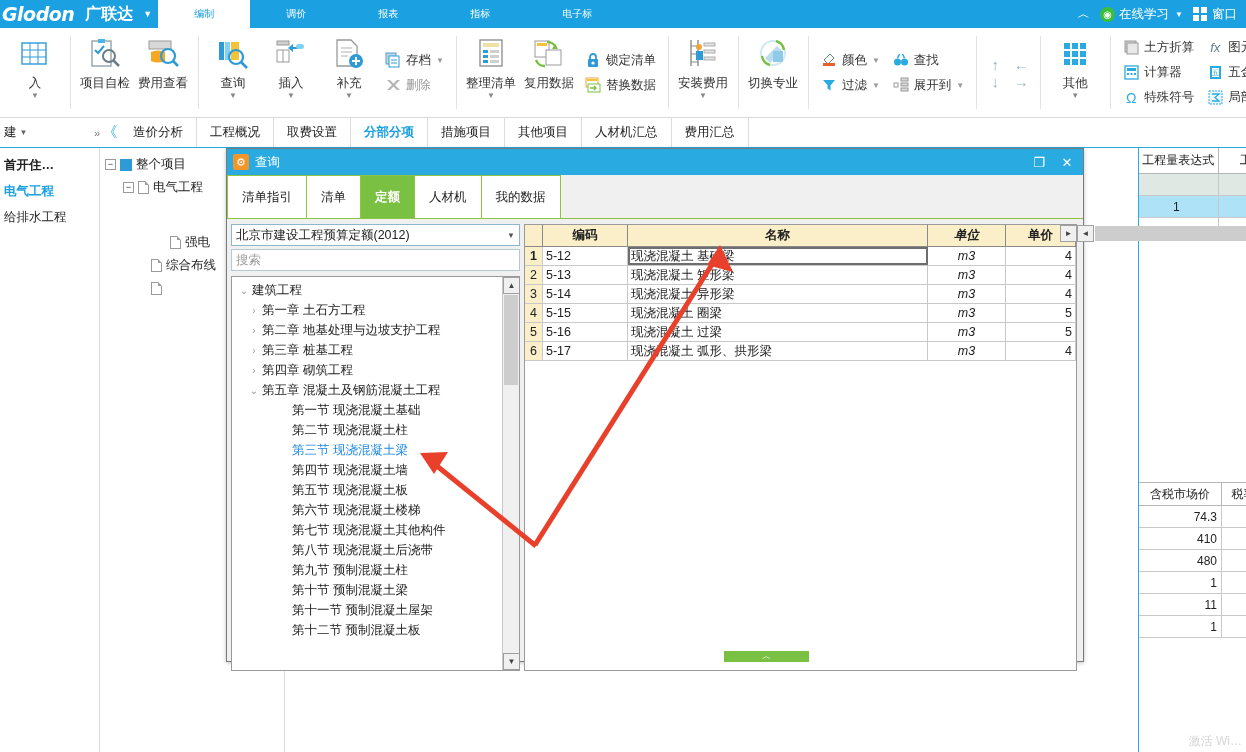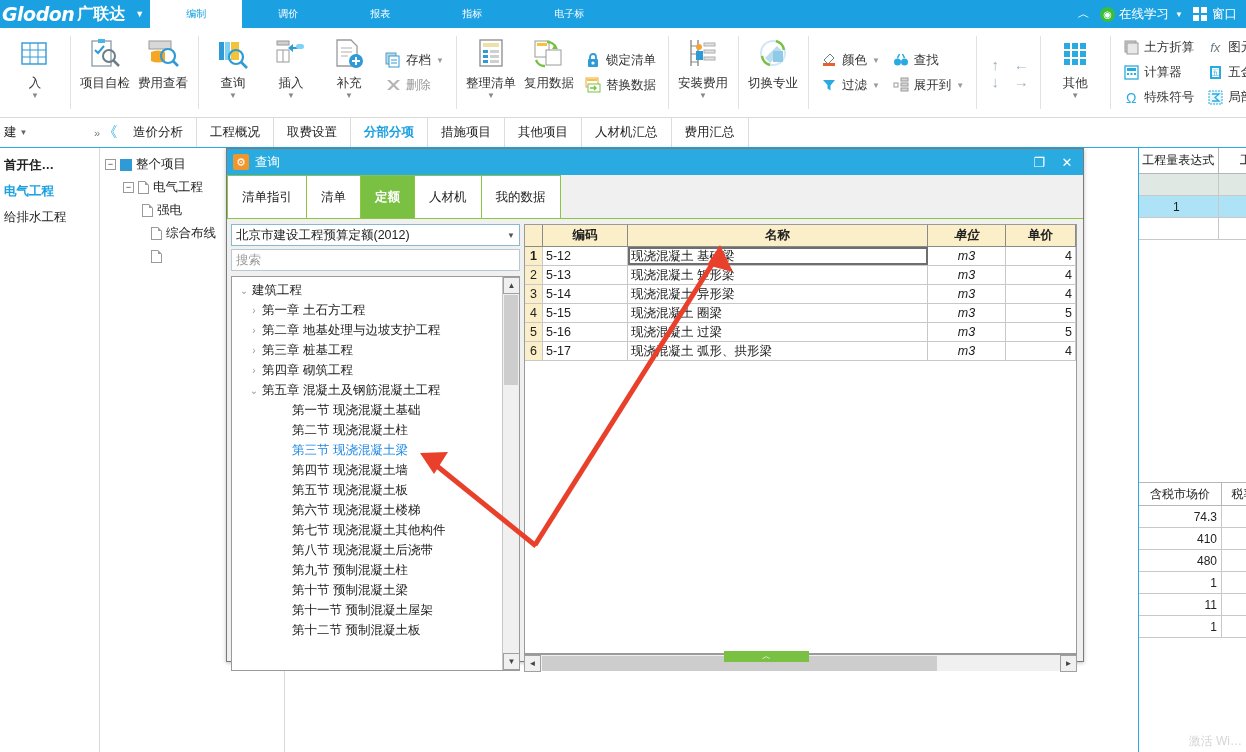--- a/index.html
+++ b/index.html
@@ -16,21 +16,21 @@
     background:#1BA1E2; display:flex; align-items:center;
   }
   #brand {
     display:flex; align-items:center; height:28px; padding:0 6px 0 2px;
     color:#fff; white-space:nowrap;
   }
   #brand .logo {
     font-family:"DejaVu Sans",sans-serif; font-style:italic; font-weight:bold;
     font-size:19px; letter-spacing:-0.5px; color:#fff;
   }
-  #brand .cn { font-size:16px; font-weight:bold; margin-left:3px; color:#fff;}
+  #brand .cn { font-size:16px; font-weight:bold; margin-left:11px; color:#fff;}
   #brand .caret { margin-left:10px; font-size:9px; color:#fff; }
   .maintab {
     height:28px; line-height:28px; padding:0 36px; color:#fff; font-size:10px;
     cursor:default; white-space:nowrap;
   }
   .maintab.active { background:#fff; color:#1BA1E2; font-weight:normal; }
   #titleright {
     margin-left:auto; display:flex; align-items:center; height:28px;
     padding-right:4px; color:#fff; white-space:nowrap;
   }
@@ -167,21 +167,21 @@
   .dt.lvl2 { padding-left:10px; }
   .dt.lvl3 { padding-left:56px; }
   .dt.sel { color:#1E88E5; }
   #treescroll { position:absolute; right:0; top:0; width:17px; bottom:0;
      background:#f0f0f0; border-left:1px solid #c6c6c6;}
   .sbtn { width:17px; height:17px; background:#f0f0f0; border:1px solid #a0a0a0;
      display:flex; align-items:center; justify-content:center; font-size:8px; color:#444;}
   #treethumb { position:absolute; left:1px; top:18px; width:14px; height:90px; background:#cdcdcd;}
 
   
-  #dlgright { flex:1; padding:5px 6px 4px 0; display:flex; flex-direction:column;}
+  #dlgright { flex:1; padding:5px 6px 4px 0; display:flex; flex-direction:row;}
   #gridwrap { flex:1; background:#fff; border:1px solid #9a9a9a; position:relative; overflow:hidden;}
   .ghdr { display:flex; height:22px; background:#FAEFC8; border-bottom:1px solid #8a8a8a;}
   .ghdr div { display:flex; align-items:center; justify-content:center; font-size:12.5px;
      border-right:1px solid #8a8a8a; font-weight:bold; white-space:nowrap; overflow:hidden;}
   .grow { display:flex; height:19px; border-bottom:1px solid #c8c8c8; }
   .grow > div { display:flex; align-items:center; font-size:12.5px;
      border-right:1px solid #c8c8c8; padding:0 3px; white-space:nowrap; overflow:hidden;}
   .c-idx { width:18px; justify-content:center; background:#FAEFC8; }
   .grow.first .c-idx { font-weight:bold; }
   .c-code { width:85px; }
@@ -599,21 +599,21 @@
   <div class="tnode" style="padding-left:4px;">
     <span class="tbox">−</span>
     <span class="tproj"></span>
     <span>整个项目</span>
   </div>
   <div class="tnode" style="padding-left:22px;">
     <span class="tbox">−</span>
     <span class="tdoc"></span>
     <span>电气工程</span>
   </div>
-  <div class="tnode" style="padding-left:41px;">
+  <div class="tnode" style="padding-left:69px;margin-top:32px;">
     <span class="tdoc"></span>
     <span>强电</span>
   </div>
   <div class="tnode" style="padding-left:50px;">
     <span class="tdoc"></span>
     <span>综合布线</span>
   </div>
   <div class="tnode" style="padding-left:50px;">
     <span class="tdoc"></span>
     <span></span>

